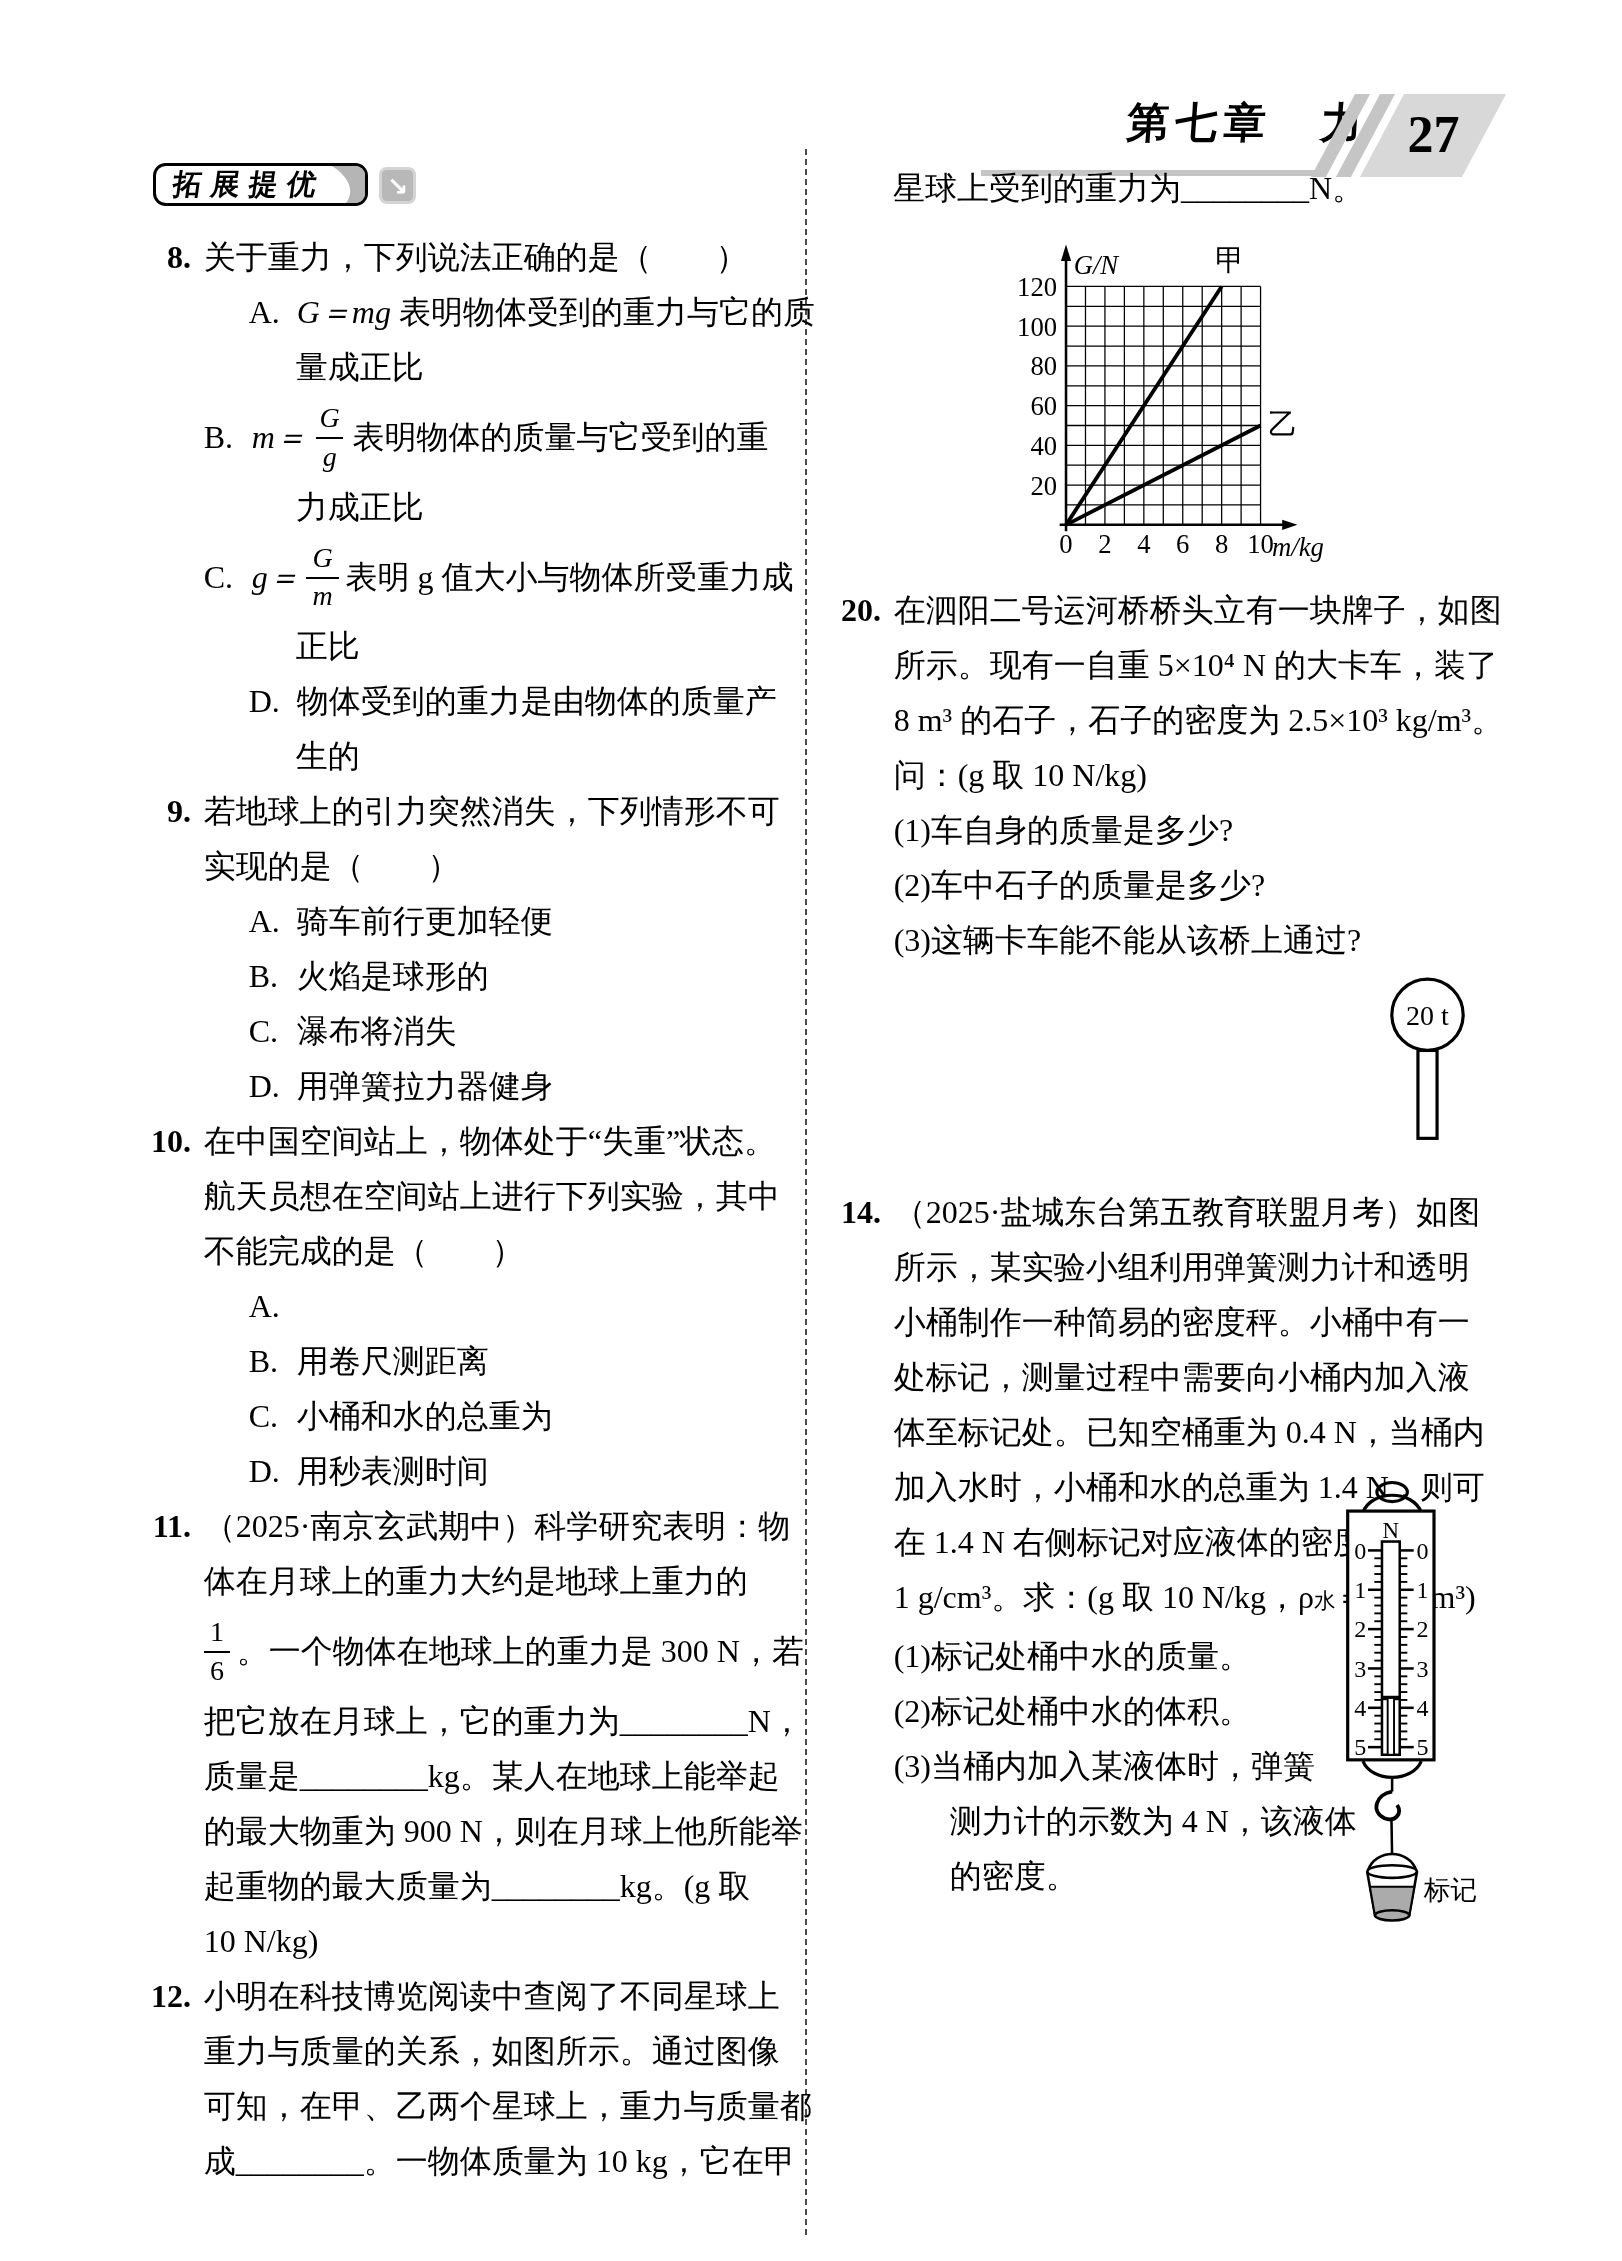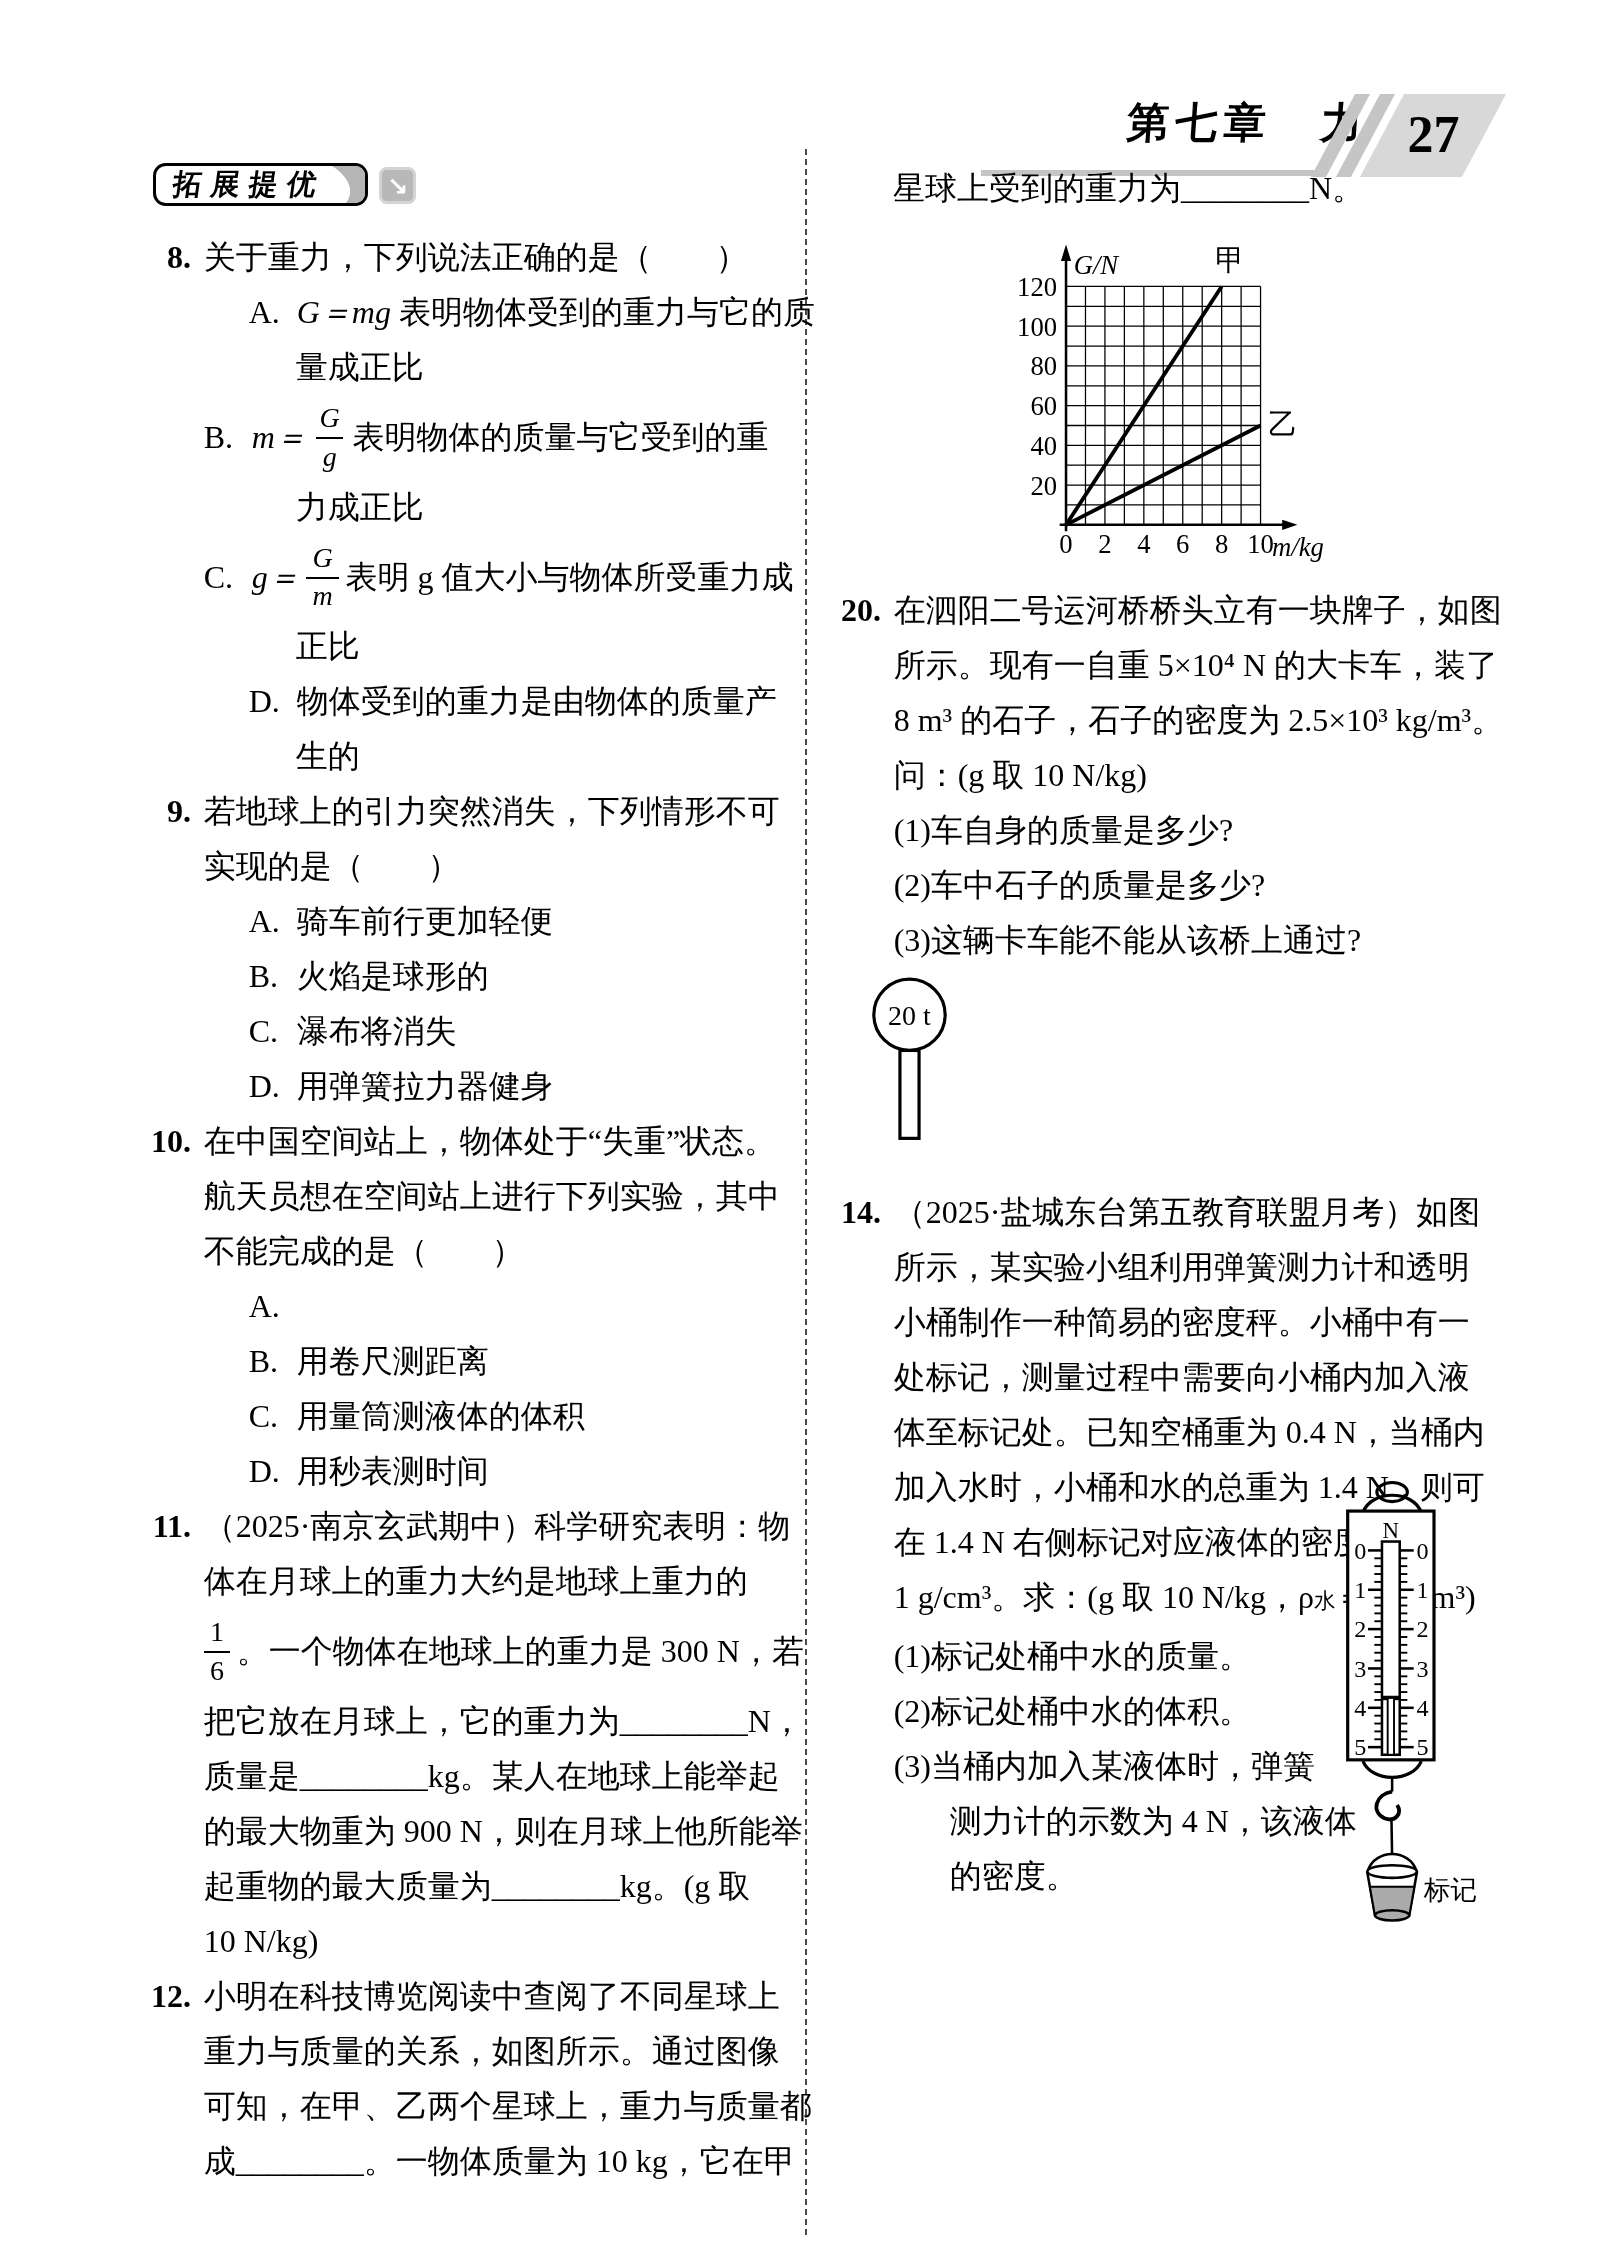--- a/index.html
+++ b/index.html
@@ -43,21 +43,21 @@
   .cont2{padding-left:56px;}
   .indent{padding-left:60px;}
   .var{font-style:italic;}
   .fracline{padding:7.6px 0;}
   .frac{display:inline-flex;flex-direction:column;align-items:center;line-height:1;
         font-size:28px;margin:0 6.4px;}
   .fn{padding:1.3px 6.4px 5.1px;}
   .fd{border-top:2.5px solid #000;padding:3.8px 6.4px 1.3px;}
   
   .gm-graph{display:block;margin:27px 0 9px 172px;}
-  .signwrap{display:flex;justify-content:flex-start;padding:6.4px 54px 0 0;}
+  .signwrap{display:flex;justify-content:flex-end;padding:6.4px 54px 0 0;}
   .q14wrap{position:relative;margin-top:39px;}
   .spring{position:absolute;left:502px;top:290px;}
   svg text{font-family:"Liberation Serif","DejaVu Serif",serif;}
 </style>
 </head>
 <body>
 
 <div class="page">
 
   <div class="chapter-title">第七章　力</div>
@@ -162,21 +162,21 @@
         </div>
         <div class="tl opt">
           <span class="ol">A.</span>
         </div>
         <div class="tl opt">
           <span class="ol">B.</span>
           <span>用卷尺测距离</span>
         </div>
         <div class="tl opt">
           <span class="ol">C.</span>
-          <span>用量筒测液体的体积</span>
+          <span>小桶和水的总重为</span>
         </div>
         <div class="tl opt">
           <span class="ol">D.</span>
           <span>用秒表测时间</span>
         </div>
       </div>
     </div>
 
     <div class="q">
       <div class="qnum">11.</div>

